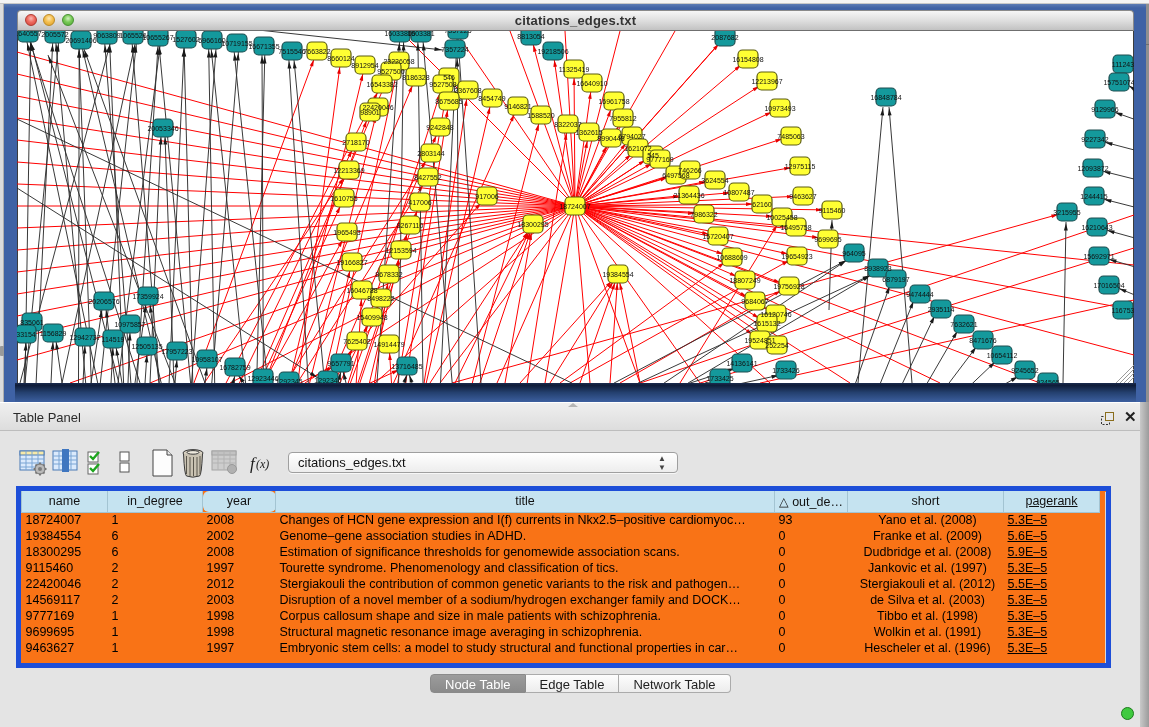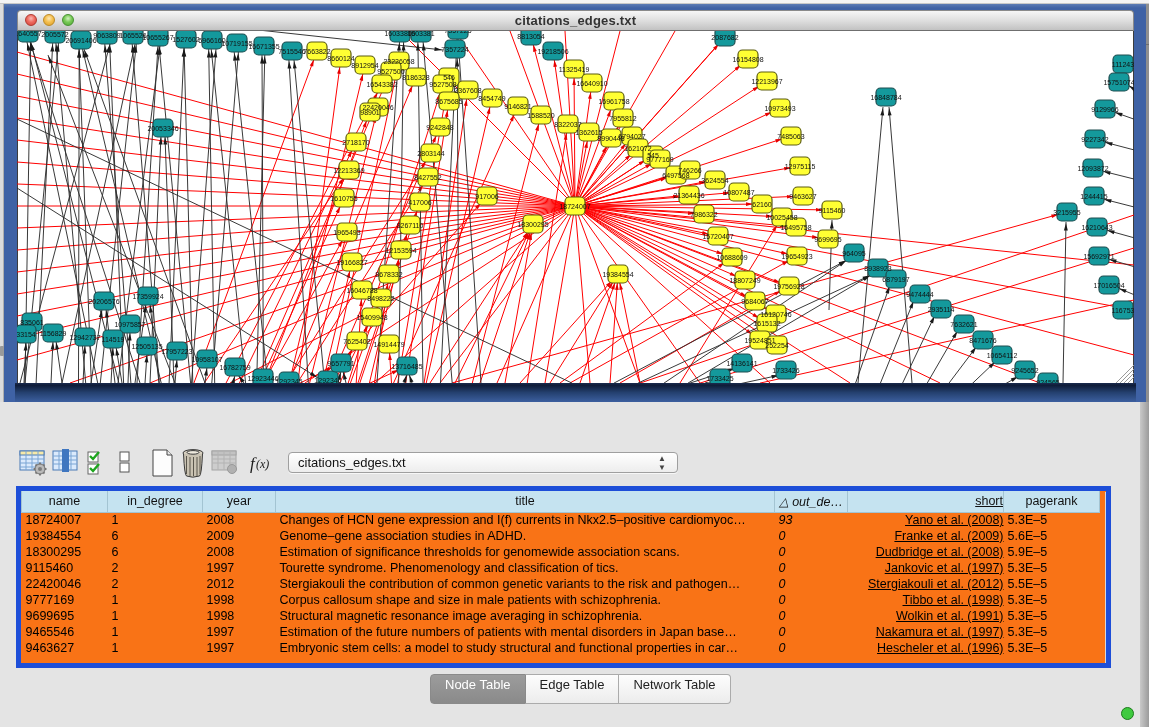--- a/index.html
+++ b/index.html
@@ -46,27 +46,27 @@
 #comboarrow { left:655px; top:50px; width:14px; height:21px; font-size:8px; color:#444;
   line-height:9px; text-align:center; padding-top:2px; letter-spacing:0;}
 
 
 #tablewrap { left:16px; top:84px; width:1095px; height:182px; background:#f97316;
   border:5px solid #1d4ed8; overflow:hidden;}
 table { border-collapse:collapse; table-layout:fixed; width:1078px; font-size:12.5px; }
 th { background:#c5e3f0; border:1px solid #a3c4d2; border-top:none; font-weight:normal;
   height:21px; font-size:12.5px; color:#111; padding:0; }
 td { height:16px; padding:0 0 0 4px; color:#000; white-space:nowrap; overflow:hidden; }
-.c1 { width:86px; } .c2 { width:95px; } .c3 { width:73px; } .c4 { width:499px; }
-.c5 { width:73px;font-style:italic; } .c6 { width:156px; text-align:right;text-decoration:underline;} .c7 { width:96px; }
+.c1 { width:86px; } .c2 { width:95px; } .c3 { width:73px;border-radius:6px; } .c4 { width:499px; }
+.c5 { width:73px; } .c6 { width:156px; text-align:center;} .c7 { width:96px;text-decoration:underline; }
 #vscroll { left:1084px; top:1px; width:15px; height:180px; background:#fafafa; border-left:1px solid #d8d8d8;}
 #vthumb { left:2px; top:18px; width:11px; height:26px; background:#b5b5b5; border-radius:6px; }
 
 
-#tabs { left:430px; top:272px; height:30px; display:flex; font-size:13px; }
+#tabs { left:430px; top:272px; height:19px; display:flex; font-size:13px; }
 .tab { border:1px solid #ababab; border-left:none; background:linear-gradient(#fdfdfd,#ececec);
   color:#222; padding:1px 14px 0 14px; line-height:17px; }
 .tab.first { border-left:1px solid #ababab; border-radius:4px 0 0 4px; }
 .tab.last { border-radius:0 4px 4px 0; }
 .tab.sel { background:linear-gradient(#9c9c9c,#8a8a8a); color:#fff; border-color:#8a8a8a; }
 #memory { left:1030px; top:306px; width:86px; text-align:right; font-size:12px; color:#222;margin-top:34px; }
 #memdot { left:1121px; top:305px; width:13px; height:13px; border-radius:50%;
   background:#3fca3f; border:1px solid #1c7a1c; }
 </style></head>
 <body>
@@ -786,20 +786,29 @@
       </g>
       <g stroke="#9a9a9a" stroke-width="1">
         <line x1="1116" y1="383" x2="1134" y2="365"></line>
         <line x1="1120" y1="383" x2="1134" y2="369"></line>
         <line x1="1124" y1="383" x2="1134" y2="373"></line>
         <line x1="1128" y1="383" x2="1134" y2="377"></line>
       </g>
     </svg>
 
   <div class="abs" id="panel">
+    <div class="abs" id="panelhead">
+      <div class="abs" id="notch"></div>
+      <div class="abs" id="paneltitle">Table Panel</div>
+      <div class="abs" id="pfloat"><svg width="14" height="13">
+            <rect x="0.5" y="4.5" width="8" height="8" fill="none" stroke="#333" stroke-dasharray="2,1.5"></rect>
+            <rect x="4.5" y="0.5" width="8" height="8" fill="#e8e8e8" stroke="#8a6d1c"></rect>
+          </svg></div>
+      <div class="abs" id="pclose">✕</div>
+    </div>
     <svg class="abs" style="left:16px;top:43px" width="260" height="34">
         <g>
           <rect x="4" y="6" width="24" height="19" fill="#dbeafc" stroke="#4a7ab5"></rect>
           <rect x="4" y="6" width="24" height="4" fill="#f7e9a8" stroke="#4a7ab5"></rect>
           <path d="M4 14 h24 M4 18 h24 M4 22 h24 M10 6 v19 M16 6 v19 M22 6 v19" stroke="#7aa5d4" stroke-width="1"></path>
           <g stroke="#7a7a7a" stroke-width="2">
             <path d="M24 17.5 v13 M17.5 24 h13 M19.5 19.5 l9 9 M28.5 19.5 l-9 9"></path>
           </g>
           <circle cx="24" cy="24" r="5" fill="#b9b9b9" stroke="#6f6f6f"></circle>
           <circle cx="24" cy="24" r="2" fill="#7c7c7c"></circle>
@@ -857,21 +866,21 @@
               <td class="c2">1</td>
               <td class="c3">2008</td>
               <td class="c4">Changes of HCN gene expression and I(f) currents in Nkx2.5–positive cardiomyoc…</td>
               <td class="c5">93</td>
               <td class="c6">Yano et al. (2008)</td>
               <td class="c7">5.3E–5</td>
             </tr>
             <tr>
               <td class="c1">19384554</td>
               <td class="c2">6</td>
-              <td class="c3">2009</td>
+              <td class="c3">2002</td>
               <td class="c4">Genome–gene association studies in ADHD.</td>
               <td class="c5">0</td>
               <td class="c6">Franke et al. (2009)</td>
               <td class="c7">5.6E–5</td>
             </tr>
             <tr>
               <td class="c1">18300295</td>
               <td class="c2">6</td>
               <td class="c3">2008</td>
               <td class="c4">Estimation of significance thresholds for genomewide association scans.</td>
@@ -891,44 +900,44 @@
             <tr>
               <td class="c1">22420046</td>
               <td class="c2">2</td>
               <td class="c3">2012</td>
               <td class="c4">Stergiakouli the contribution of common genetic variants to the risk and pathogen…</td>
               <td class="c5">0</td>
               <td class="c6">Stergiakouli et al. (2012)</td>
               <td class="c7">5.5E–5</td>
             </tr>
             <tr>
+              <td class="c1">14569117</td>
+              <td class="c2">2</td>
+              <td class="c3">2003</td>
+              <td class="c4">Disruption of a novel member of a sodium/hydrogen exchanger family and DOCK…</td>
+              <td class="c5">0</td>
+              <td class="c6">de Silva et al. (2003)</td>
+              <td class="c7">5.3E–5</td>
+            </tr>
+            <tr>
               <td class="c1">9777169</td>
               <td class="c2">1</td>
               <td class="c3">1998</td>
               <td class="c4">Corpus callosum shape and size in male patients with schizophrenia.</td>
               <td class="c5">0</td>
               <td class="c6">Tibbo et al. (1998)</td>
               <td class="c7">5.3E–5</td>
             </tr>
             <tr>
               <td class="c1">9699695</td>
               <td class="c2">1</td>
               <td class="c3">1998</td>
               <td class="c4">Structural magnetic resonance image averaging in schizophrenia.</td>
               <td class="c5">0</td>
               <td class="c6">Wolkin et al. (1991)</td>
-              <td class="c7">5.3E–5</td>
-            </tr>
-            <tr>
-              <td class="c1">9465546</td>
-              <td class="c2">1</td>
-              <td class="c3">1997</td>
-              <td class="c4">Estimation of the future numbers of patients with mental disorders in Japan base…</td>
-              <td class="c5">0</td>
-              <td class="c6">Nakamura et al. (1997)</td>
               <td class="c7">5.3E–5</td>
             </tr>
             <tr>
               <td class="c1">9463627</td>
               <td class="c2">1</td>
               <td class="c3">1997</td>
               <td class="c4">Embryonic stem cells: a model to study structural and functional properties in car…</td>
               <td class="c5">0</td>
               <td class="c6">Hescheler et al. (1996)</td>
               <td class="c7">5.3E–5</td>

